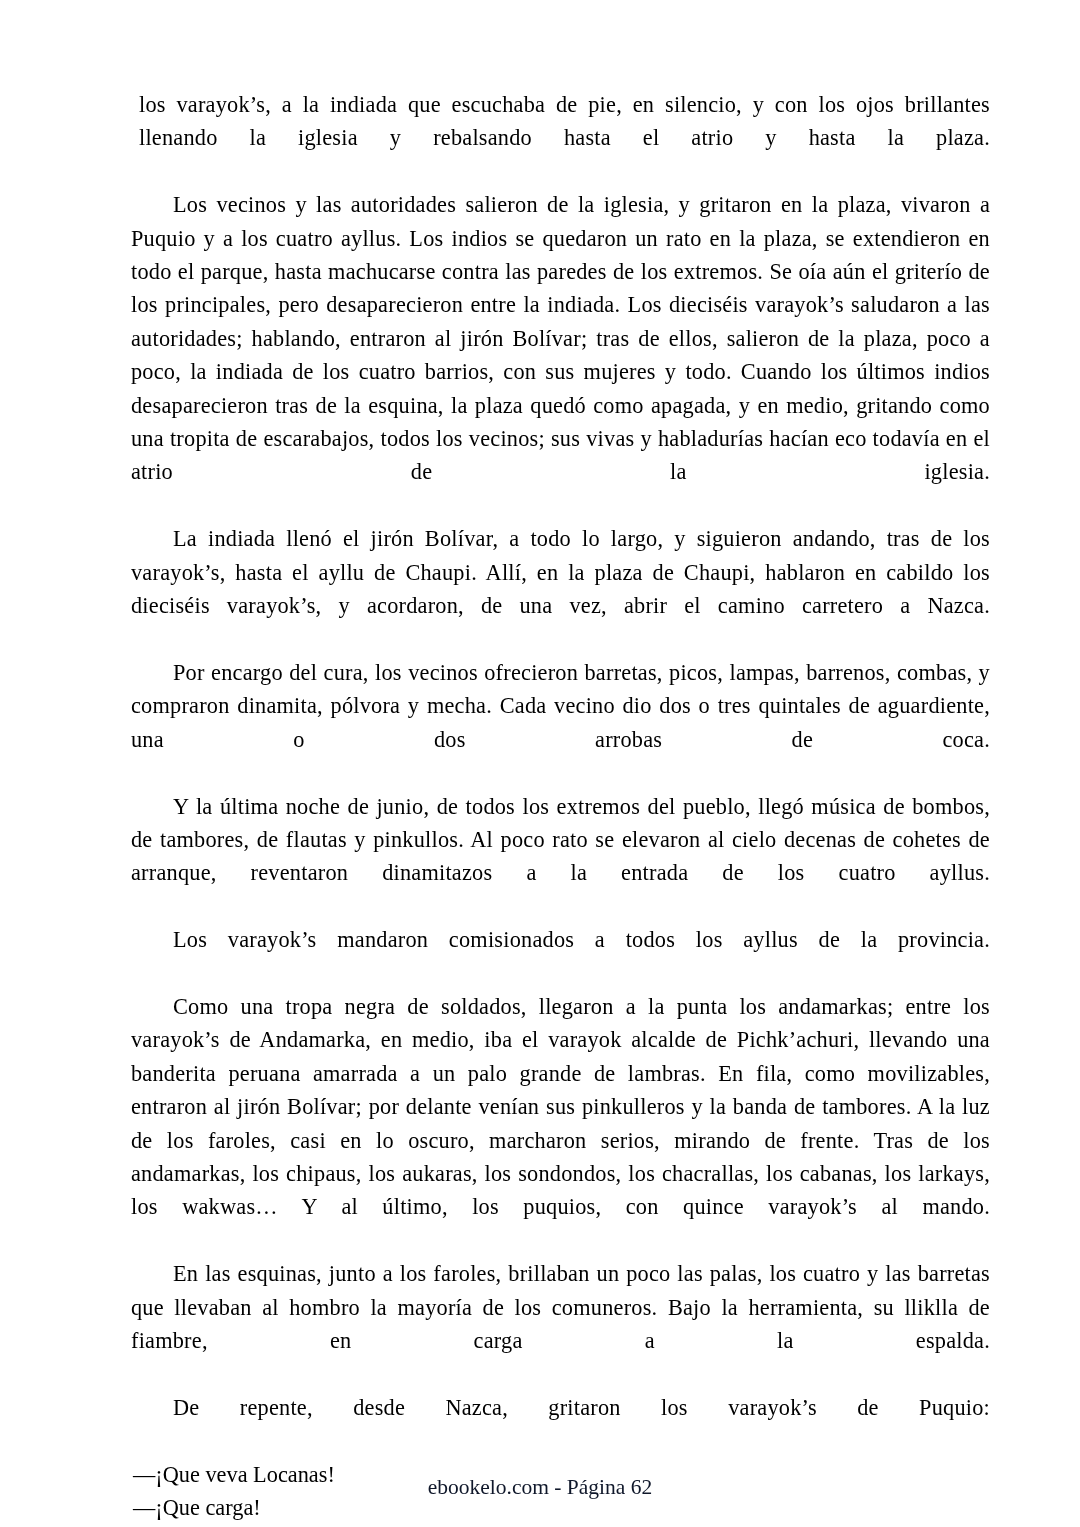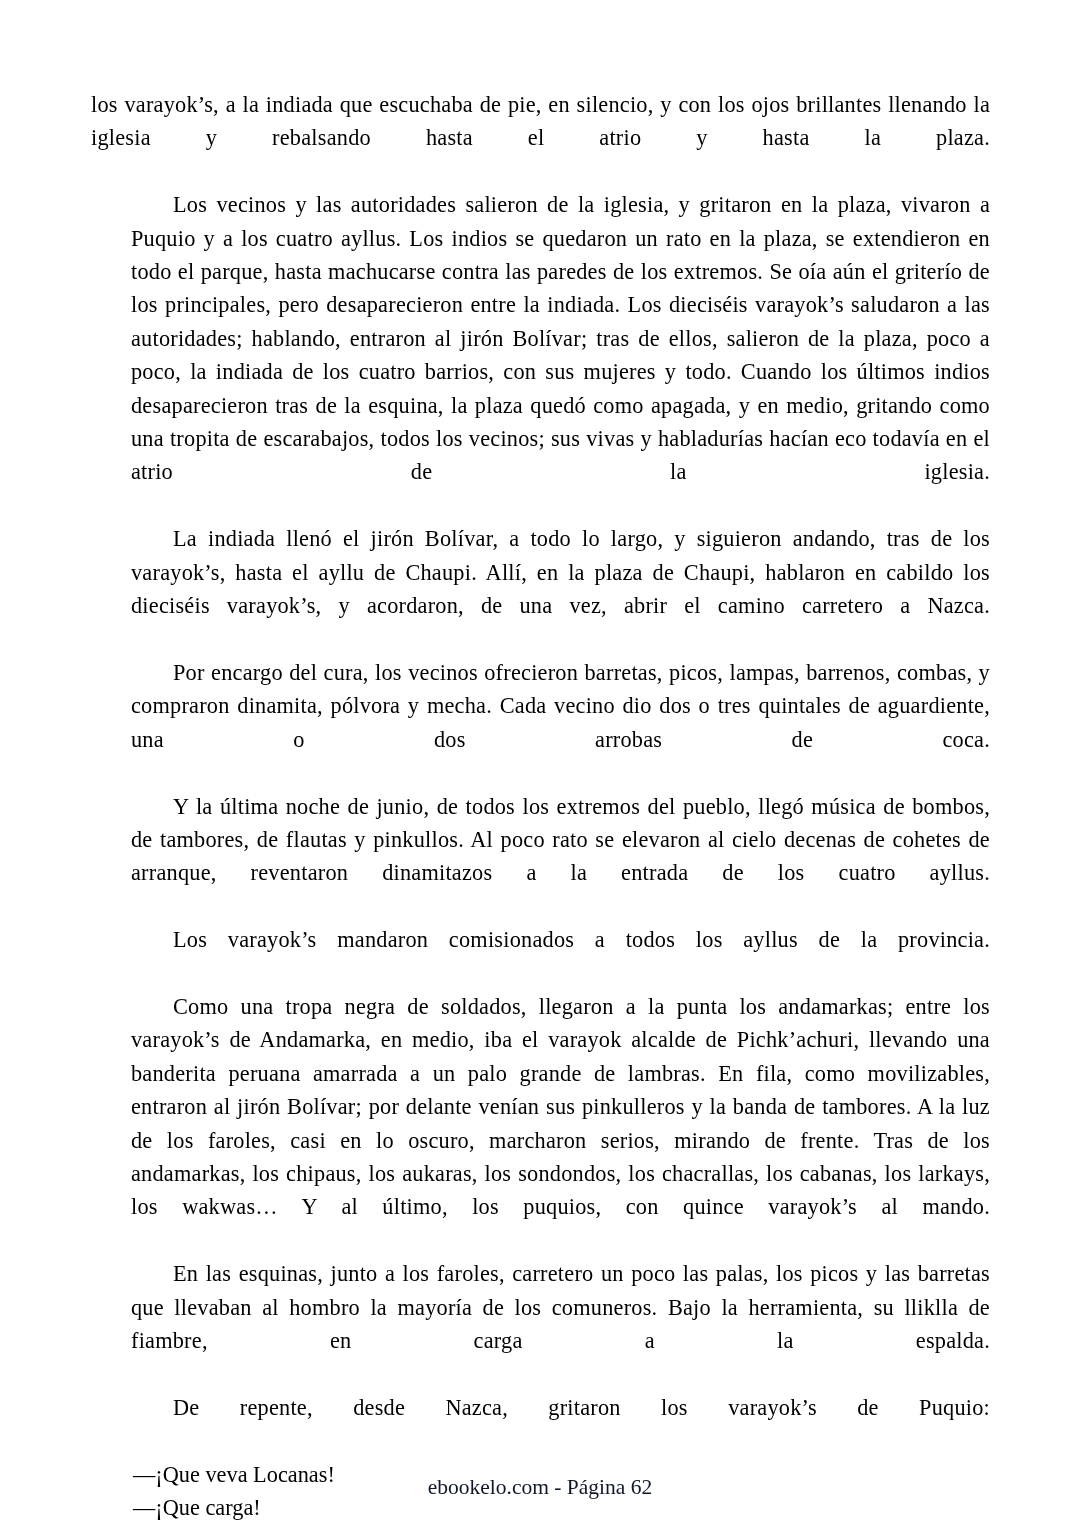--- a/index.html
+++ b/index.html
@@ -38,20 +38,21 @@
     hyphens: none;
     -webkit-hyphens: none;
     letter-spacing: 0.01em;
   }
   .para.indent {
     text-indent: 42px;
     margin-left: 40px;
   }
   .para.noindent {
     text-indent: 0;
+    margin-left: 48px;
   }
   
   .para::after {
     content: "";
     display: inline-block;
     width: 100%;
   }
   .dialogue {
     margin: 0;
     font-size: 22.3px;
@@ -86,21 +87,21 @@
     <p class="para indent">La indiada llenó el jirón Bolívar, a todo lo largo, y siguieron andando, tras de los varayok’s, hasta el ayllu de Chaupi. Allí, en la plaza de Chaupi, hablaron en cabildo los dieciséis varayok’s, y acordaron, de una vez, abrir el camino carretero a Nazca.</p>
 
     <p class="para indent">Por encargo del cura, los vecinos ofrecieron barretas, picos, lampas, barrenos, combas, y compraron dinamita, pólvora y mecha. Cada vecino dio dos o tres quintales de aguardiente, una o dos arrobas de coca.</p>
 
     <p class="para indent">Y la última noche de junio, de todos los extremos del pueblo, llegó música de bombos, de tambores, de flautas y pinkullos. Al poco rato se elevaron al cielo decenas de cohetes de arranque, reventaron dinamitazos a la entrada de los cuatro ayllus.</p>
 
     <p class="para indent">Los varayok’s mandaron comisionados a todos los ayllus de la provincia.</p>
 
     <p class="para indent">Como una tropa negra de soldados, llegaron a la punta los andamarkas; entre los varayok’s de Andamarka, en medio, iba el varayok alcalde de Pichk’achuri, llevando una banderita peruana amarrada a un palo grande de lambras. En fila, como movilizables, entraron al jirón Bolívar; por delante venían sus pinkulleros y la banda de tambores. A la luz de los faroles, casi en lo oscuro, marcharon serios, mirando de frente. Tras de los andamarkas, los chipaus, los aukaras, los sondondos, los chacrallas, los cabanas, los larkays, los wakwas… Y al último, los puquios, con quince varayok’s al mando.</p>
 
-    <p class="para indent">En las esquinas, junto a los faroles, carretero un poco las palas, los picos y las barretas que llevaban al hombro la mayoría de los comuneros. Bajo la herramienta, su lliklla de fiambre, en carga a la espalda.</p>
+    <p class="para indent">En las esquinas, junto a los faroles, brillaban un poco las palas, los cuatro y las barretas que llevaban al hombro la mayoría de los comuneros. Bajo la herramienta, su lliklla de fiambre, en carga a la espalda.</p>
 
     <p class="para indent">De repente, desde Nazca, gritaron los varayok’s de Puquio:</p>
 
     <p class="dialogue">—¡Que veva Locanas!</p>
 
     <p class="dialogue">—¡Que carga!</p>
 
     <p class="dialogue">—¡Que tres carritera!</p>
 
     <p class="dialogue">—¡Que veva!</p>

